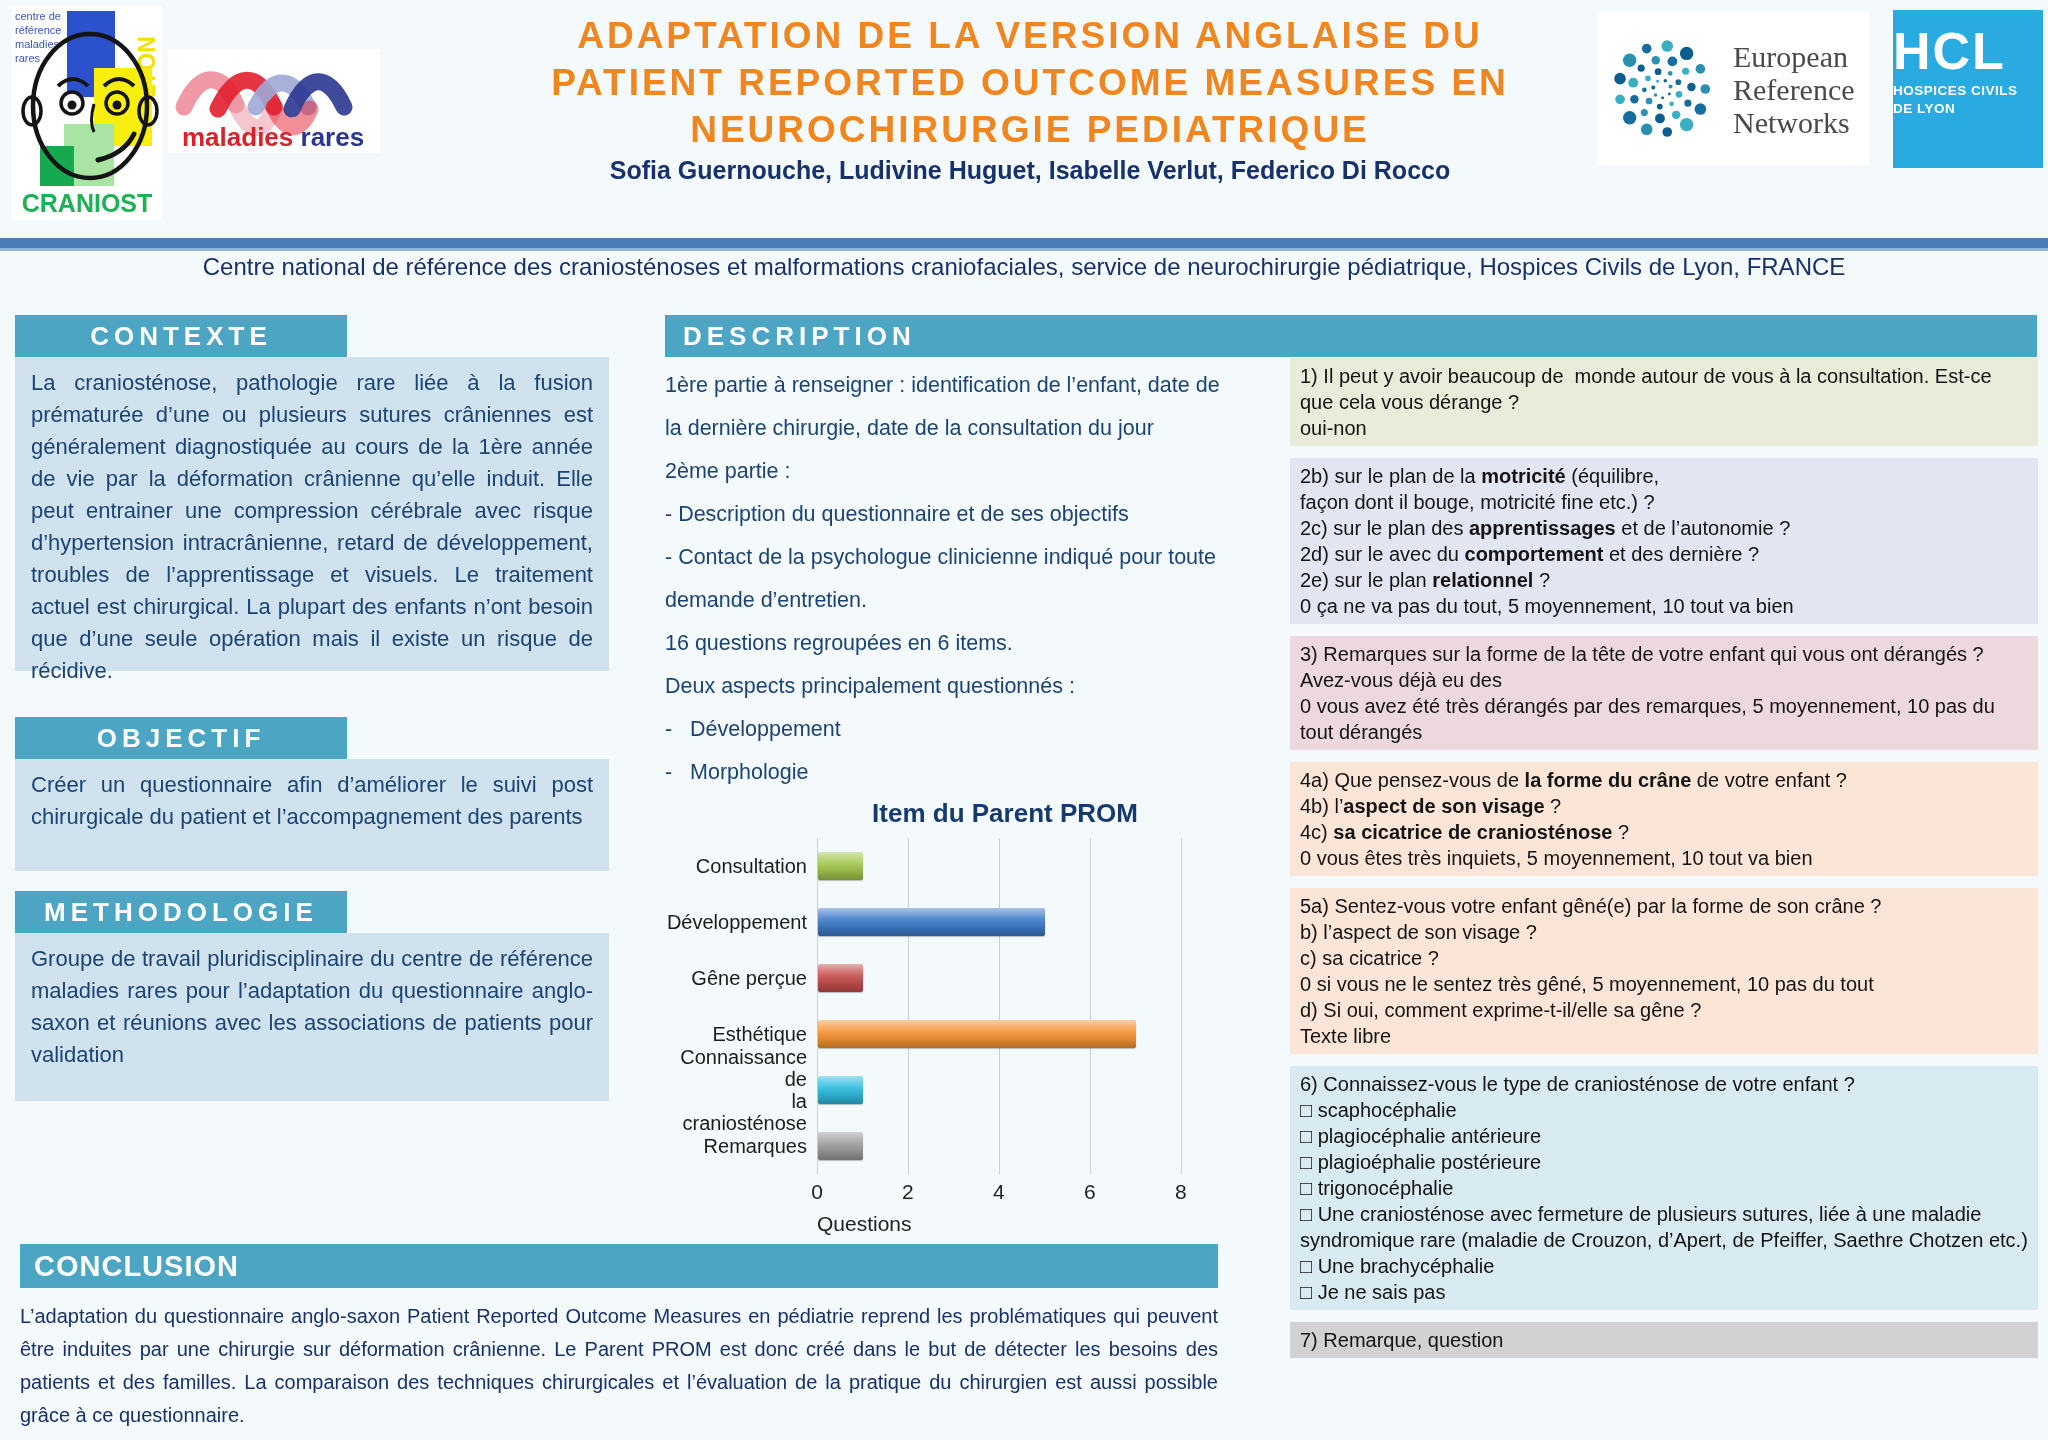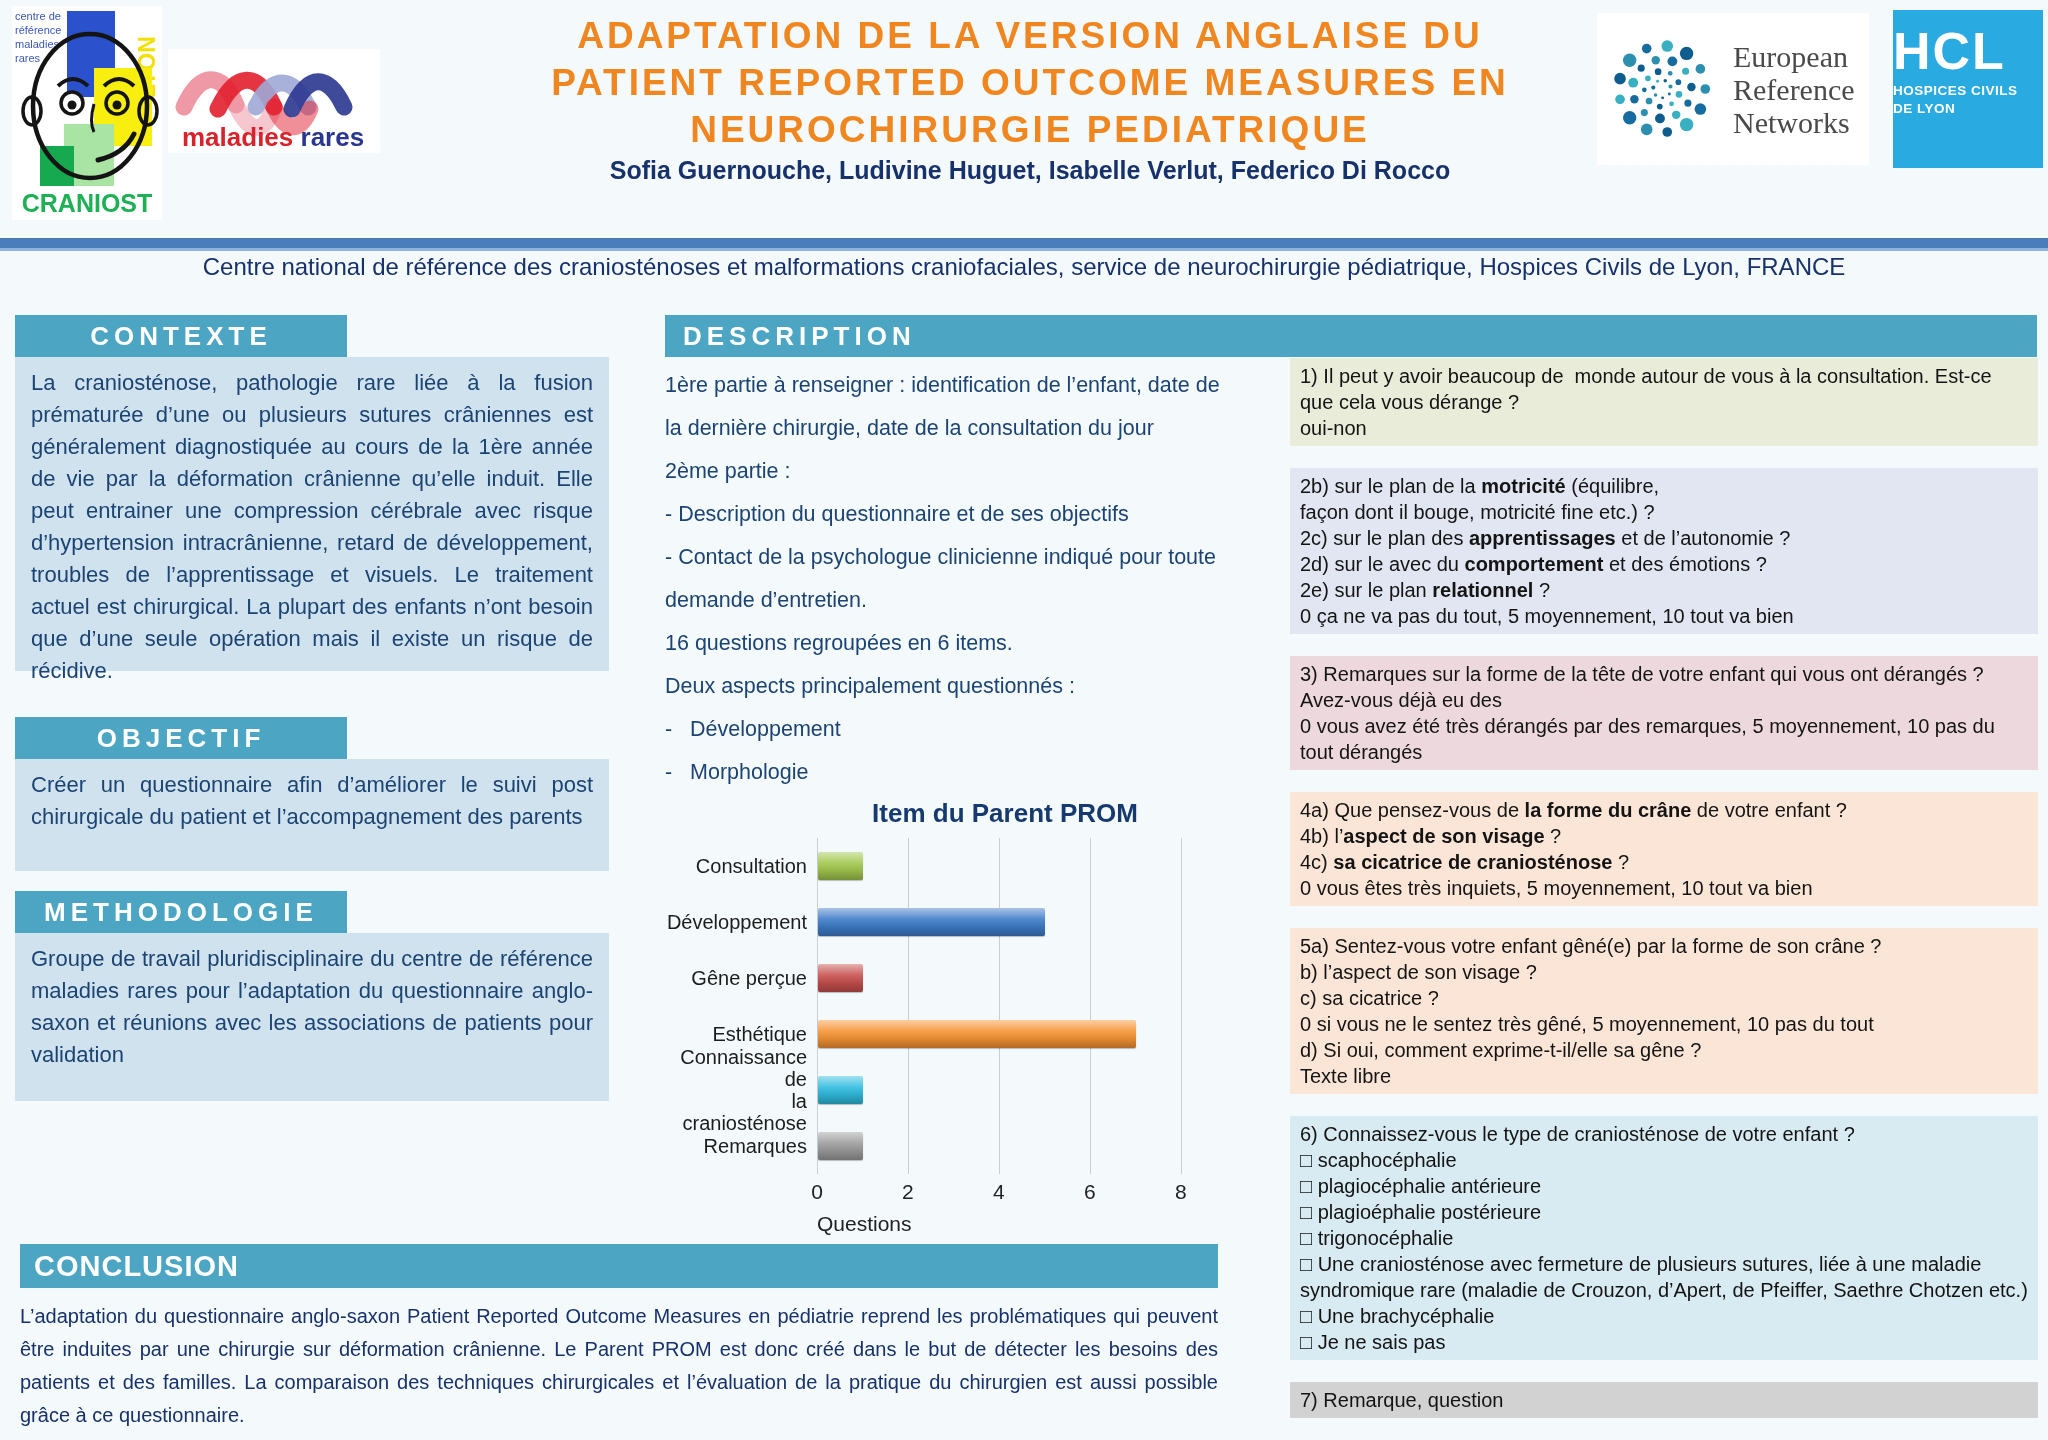--- a/index.html
+++ b/index.html
@@ -58,21 +58,21 @@
   .chart-area{position:absolute;left:152px;top:40px;width:382px;height:336px;}
   .gridline{position:absolute;top:0;bottom:0;width:1px;background:#C8CED6;}
   .bar{position:absolute;height:28px;border-radius:2px;left:1px;
        background-image:linear-gradient(180deg,rgba(255,255,255,.55),rgba(255,255,255,.1) 40%,rgba(0,0,0,.1) 70%,rgba(0,0,0,.28));
        box-shadow:0 1px 1px rgba(0,0,0,.25);}
   .chart-ticks{position:absolute;left:152px;top:382px;width:382px;height:24px;}
   .tick{position:absolute;width:40px;margin-left:-20px;text-align:center;font-size:21px;color:#222;}
   .chart-xlabel{position:absolute;left:152px;top:414px;width:382px;text-align:left;font-size:21px;color:#222;}
 
   
-  .qcol{position:absolute;left:1290px;top:358px;width:748px;display:flex;flex-direction:column;gap:22px;}
+  .qcol{position:absolute;left:1290px;top:358px;width:748px;display:flex;flex-direction:column;gap:12px;}
   .qsec{padding:5px 10px;font-size:20px;line-height:26px;color:#141414;}
   .qsec .b{font-weight:bold;}
 </style>
 </head>
 <body>
 
 <div class="page">
 
   <div class="logo-craniost">
     <svg width="150" height="214" viewBox="0 0 150 214">
@@ -239,21 +239,21 @@
 
   <div class="qcol" id="qcol">
       <div class="qsec" style="background: rgb(233, 236, 217);">
         <div class="line"><span>1) Il peut y avoir beaucoup de&nbsp; monde autour de vous à la consultation. Est-ce que cela vous dérange ?</span></div>
         <div class="line"><span>oui-non</span></div>
       </div>
       <div class="qsec" style="background: rgb(226, 230, 242);">
         <div class="line"><span>2b) sur le plan de la </span><span class="b">motricité</span><span> (équilibre,</span></div>
         <div class="line"><span>façon dont il bouge, motricité fine etc.)  ?</span></div>
         <div class="line"><span>2c) sur le plan des </span><span class="b">apprentissages</span><span> et de l’autonomie ?</span></div>
-        <div class="line"><span>2d) sur le avec du </span><span class="b">comportement</span><span> et des émotions ?</span></div>
+        <div class="line"><span>2d) sur le avec du </span><span class="b">comportement</span><span> et des dernière ?</span></div>
         <div class="line"><span>2e) sur le plan </span><span class="b">relationnel</span><span> ?</span></div>
         <div class="line"><span>0 ça ne va pas du tout, 5 moyennement, 10 tout va bien</span></div>
       </div>
       <div class="qsec" style="background: rgb(237, 217, 221);">
         <div class="line"><span>3) Remarques sur la forme de la tête de votre enfant qui vous ont dérangés ? Avez-vous déjà eu des</span></div>
         <div class="line"><span>0 vous avez été très dérangés par des remarques, 5 moyennement, 10 pas du tout dérangés</span></div>
       </div>
       <div class="qsec" style="background: rgb(251, 229, 214);">
         <div class="line"><span>4a) Que pensez-vous de </span><span class="b">la forme du crâne</span><span> de votre enfant ?</span></div>
         <div class="line"><span>4b) l’</span><span class="b">aspect de son visage</span><span> ?</span></div>

